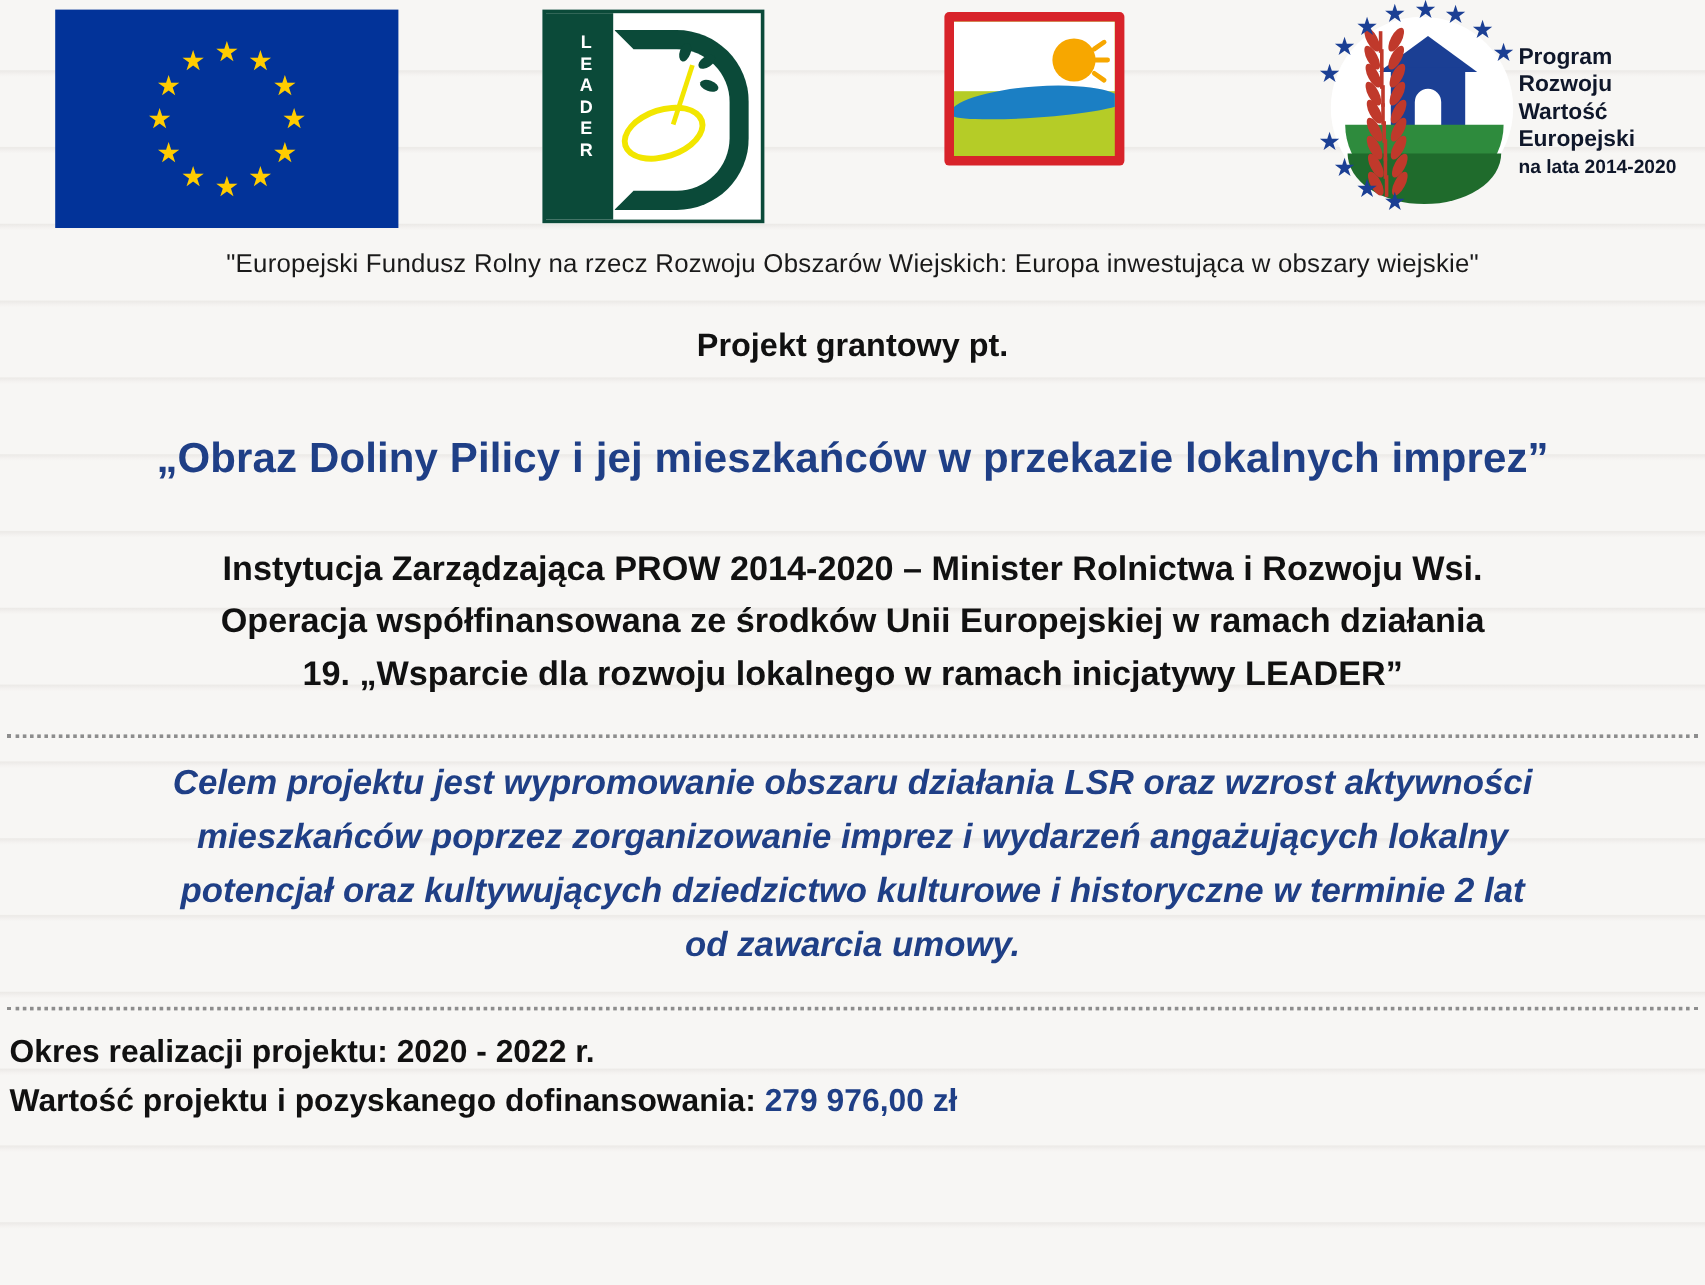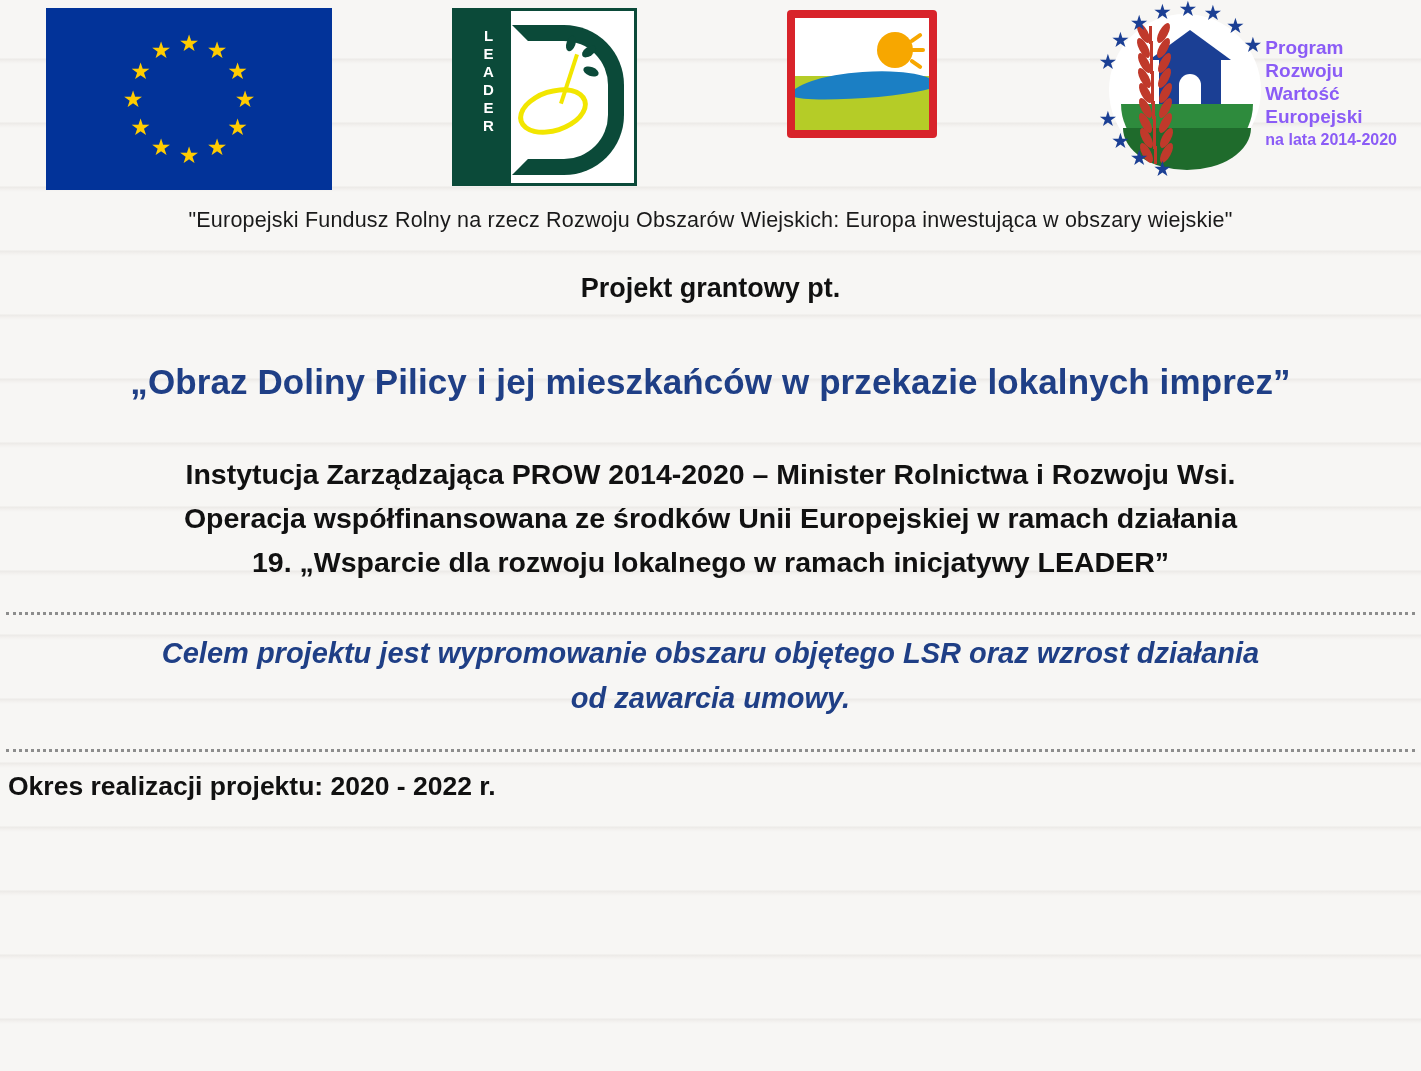--- a/index.html
+++ b/index.html
@@ -231,21 +231,21 @@
     background: #c0392b;
     border-radius: 50%;
   }
   .prow-stalk {
     position: absolute;
     width: 3px;
     background: #c0392b;
   }
   .prow-text {
     margin-left: 6px;
-    color: #8b5cf6;
+    color: #0f172a;
     font-weight: bold;
     font-size: 19px;
     line-height: 23px;
     white-space: nowrap;
   }
   .prow-text .yr {
     font-size: 16px;
   }
 
   
@@ -424,23 +424,28 @@
 
   <div class="impl-block">
     <div>Instytucja Zarządzająca PROW 2014-2020 – Minister Rolnictwa i Rozwoju Wsi.</div>
     <div>Operacja współfinansowana ze środków Unii Europejskiej w ramach działania</div>
     <div>19. „Wsparcie dla  rozwoju lokalnego w ramach inicjatywy LEADER”</div>
   </div>
 
   <div class="divider"></div>
 
   <div class="goal-block">
-    <div>Celem projektu jest wypromowanie obszaru objętego LSR oraz wzrost działania</div>
+    <div>Celem projektu jest wypromowanie obszaru działania LSR oraz wzrost aktywności</div>
+    <div>mieszkańców poprzez zorganizowanie imprez i wydarzeń angażujących lokalny</div>
+    <div>potencjał oraz kultywujących dziedzictwo kulturowe i historyczne w terminie 2 lat</div>
     <div>od zawarcia umowy.</div>
   </div>
 
   <div class="divider"></div>
 
   <div class="facts">
     <div>Okres realizacji projektu: 2020 - 2022 r.</div>
+    <div>
+      <span>Wartość projektu i pozyskanego dofinansowania: </span><span class="amount">279 976,00 zł</span>
+    </div>
   </div>
 
 </div>
 
 </body></html>

